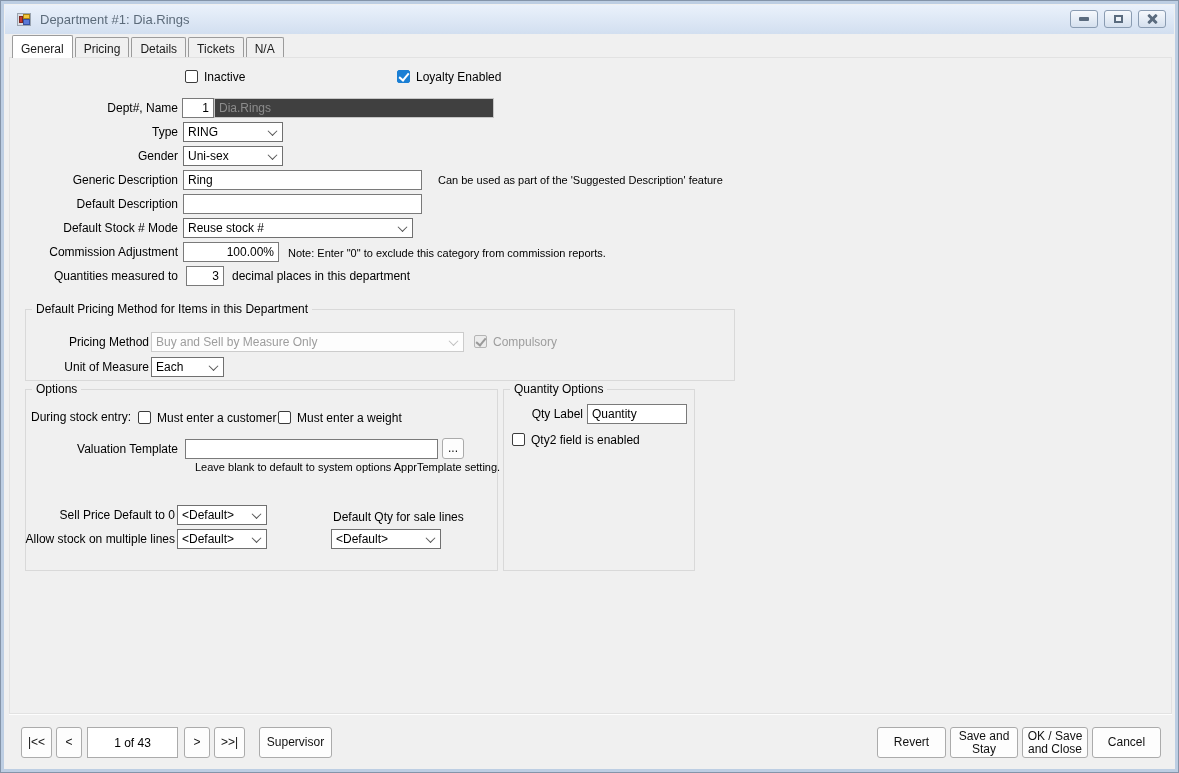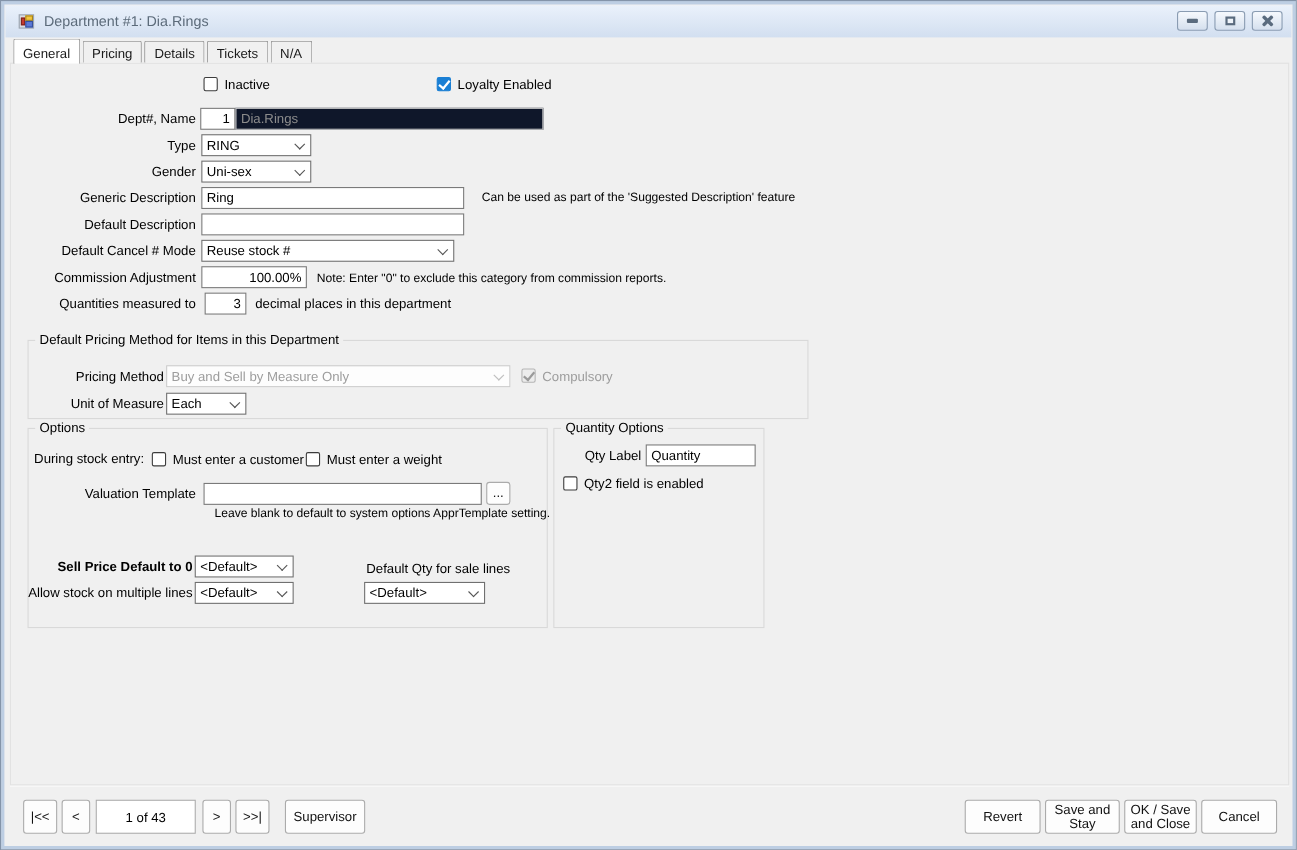--- a/index.html
+++ b/index.html
@@ -49,21 +49,21 @@
   }
   
   .lbl { position:absolute; font-size:12px; color:#000; line-height:20px; text-align:right; }
   .lbl-left { text-align:left; }
   .hint { position:absolute; font-size:11px; color:#000; line-height:14px; }
   .tb {
     position:absolute; height:20px; border:1px solid #7a7a7a; background:#fff;
     font-family:"Liberation Sans",sans-serif; font-size:12px; color:#000; padding:0 4px; outline:none;
   }
   .tb.right { text-align:right; }
-  .tb.disabled { border-color:#c6c6c6; background:#0f172a; color:#8c8c8c; }
+  .tb.disabled { border-color:#c6c6c6; background:#404040; color:#8c8c8c; }
   .combo {
     position:absolute; height:20px; border:1px solid #707070; background:#fff;
     display:flex; align-items:center; padding:0 6px 0 4px; font-size:12px; color:#000;
   }
   .chev { width:7px; height:7px; border-right:1.5px solid #555; border-bottom:1.5px solid #555;
     transform:rotate(45deg) translate(-1px,-1px); margin-left:auto; }
   .combo.disabled { border-color:#cccccc; color:#9d9d9d; background:#fdfdfd; }
   .combo.disabled .chev { border-color:#bfbfbf; }
   .cb { position:absolute; width:13px; height:13px; border:1px solid #3c3c3c; border-radius:2px; background:#fff; }
   .cb.checked { background:#1a7fd4; border-color:#1a7fd4; }
@@ -138,21 +138,21 @@
       <span class="chev"></span>
   </div>
 
   <div class="lbl" style="left:27px; top:169px; width:150px;">Generic Description</div>
   <input class="tb" style="left: 182px; top: 169px; width: 239px;" value="Ring">
   <div class="hint" style="left:437px; top:172px;">Can be used as part of the 'Suggested Description' feature</div>
 
   <div class="lbl" style="left:27px; top:193px; width:150px;">Default Description</div>
   <input class="tb" style="left: 182px; top: 193px; width: 239px;" value="">
 
-  <div class="lbl" style="left:27px; top:217px; width:150px;">Default Cancel # Mode</div>
+  <div class="lbl" style="left:27px; top:217px; width:150px;">Default Stock # Mode</div>
   <div class="combo" style="left:182px; top:217px; width:230px;text-align:center;">
     <span>Reuse stock #</span>
       <span class="chev"></span>
   </div>
 
   <div class="lbl" style="left:27px; top:241px; width:150px;">Commission Adjustment</div>
   <input class="tb right" style="left: 182px; top: 241px; width: 96px;" value="100.00%">
   <div class="hint" style="left:287px; top:245px;">Note: Enter "0" to exclude this category from commission reports.</div>
 
   <div class="lbl" style="left:27px; top:265px; width:150px;">Quantities measured to</div>
@@ -182,21 +182,21 @@
   <div class="cb" style="left:137px; top:410px;"></div>
   <div class="cblabel" style="left:156px; top:410px;">Must enter a customer</div>
   <div class="cb" style="left:277px; top:410px;"></div>
   <div class="cblabel" style="left:296px; top:410px;">Must enter a weight</div>
 
   <div class="lbl" style="left:27px; top:438px; width:150px;">Valuation Template</div>
   <input class="tb" style="left: 184px; top: 438px; width: 253px;" value="">
   <div class="btn" style="left:441px; top:437px; width:22px; height:21px;">...</div>
   <div class="hint" style="left:194px; top:459px;">Leave blank to default to system options ApprTemplate setting.</div>
 
-  <div class="lbl" style="left:10px; top:504px; width:164px;font-weight:bold;">Sell Price Default to 0</div>
+  <div class="lbl" style="left:10px; top:504px; width:164px;">Sell Price Default to 0</div>
   <div class="combo" style="left:176px; top:504px; width:90px;">
     <span>&lt;Default&gt;</span>
       <span class="chev"></span>
   </div>
   <div class="lbl" style="left:10px; top:528px; width:164px;">Allow stock on multiple lines</div>
   <div class="combo" style="left:176px; top:528px; width:90px;">
     <span>&lt;Default&gt;</span>
       <span class="chev"></span>
   </div>
   <div class="lbl lbl-left" style="left:332px; top:508px; width:160px; line-height:16px;">Default Qty for sale lines</div>

